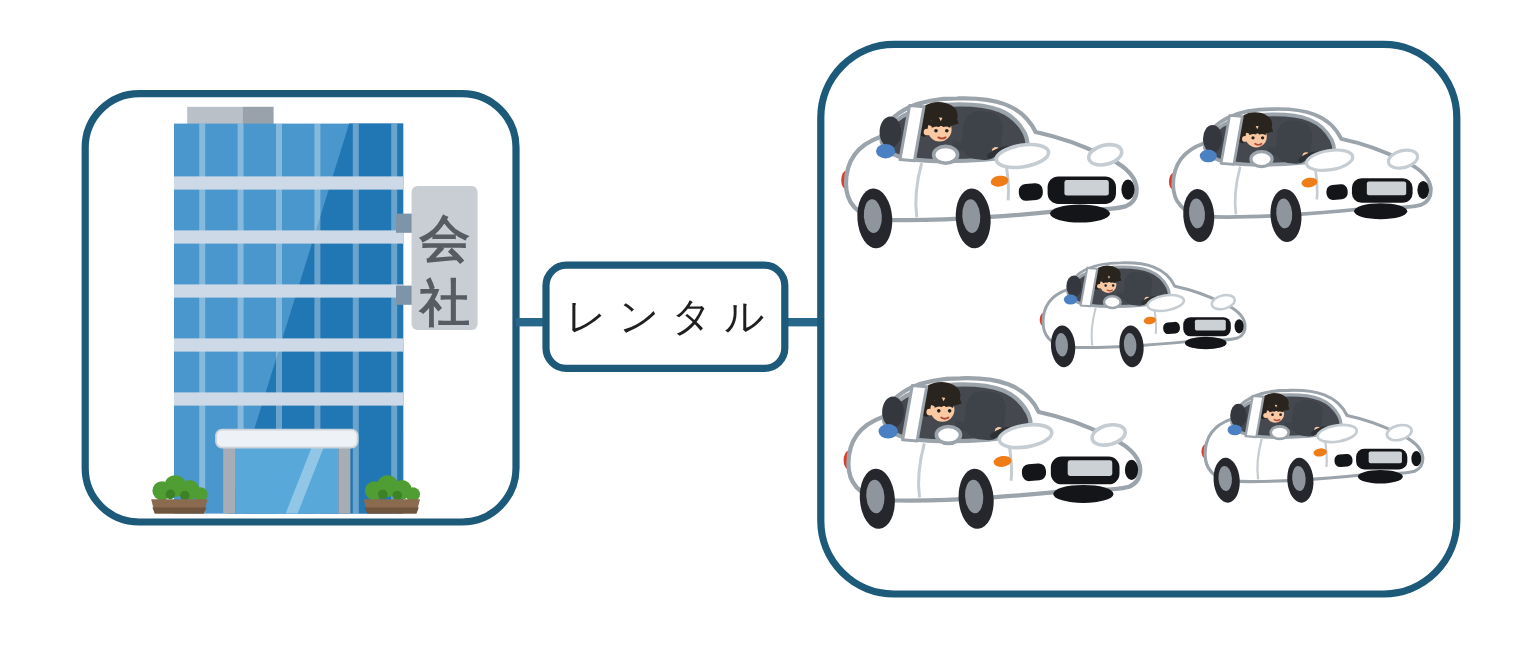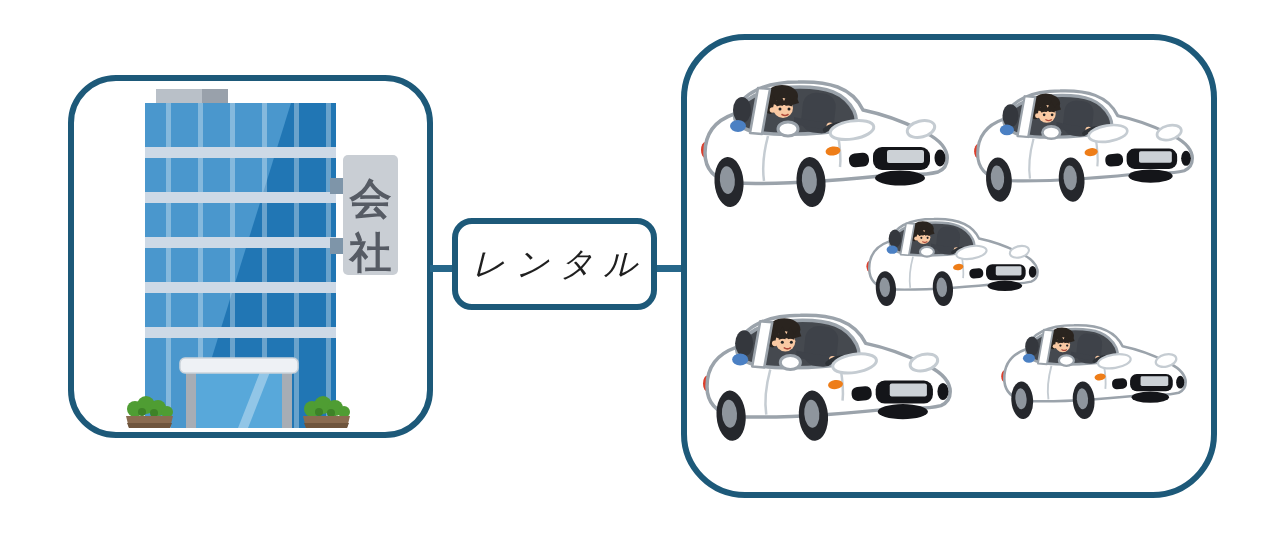--- a/index.html
+++ b/index.html
@@ -11,21 +11,21 @@
     position:absolute;box-sizing:border-box;background:#ffffff;
     border:6px solid #1d5979;
   }
   .company-node{left:68px;top:75px;width:365px;height:363px;border-radius:48px;}
   .link-node{
     left:452px;top:218px;width:205px;height:92px;border-radius:20px;
     display:flex;align-items:center;justify-content:center;
   }
   .link-node span{
     font-family:"Liberation Serif","DejaVu Serif",serif;
-    font-size:33px;color:#1f1f1f;letter-spacing:10px;text-indent:10px;white-space:nowrap;font-style:italic;
+    font-size:33px;color:#1f1f1f;letter-spacing:10px;text-indent:10px;white-space:nowrap;
   }
   .fleet-node{left:681px;top:34px;width:536px;height:464px;border-radius:64px;}
   .connector{position:absolute;height:7px;background:#27678a;}
   .connector.left{left:430px;top:265px;width:24px;}
   .connector.right{left:655px;top:265px;width:28px;}
   .building-svg{position:absolute;left:44px;top:4px;width:300px;height:345px;overflow:visible;}
   .sign-char{
     font-family:"DejaVu Sans","Liberation Sans",sans-serif;
     font-weight:bold;font-size:42px;fill:#565b64;
   }

